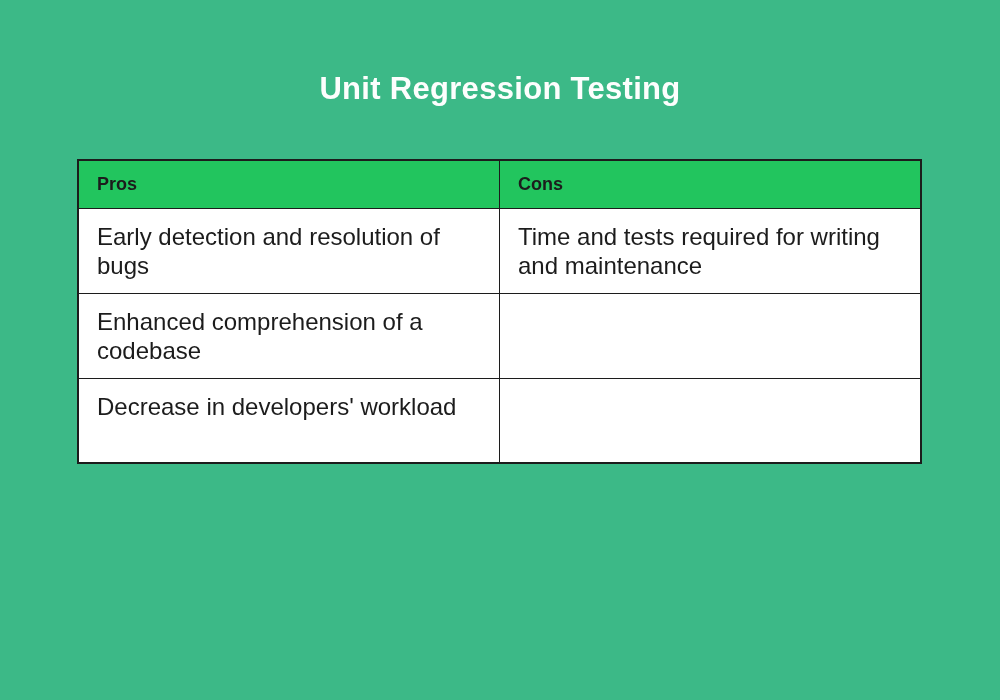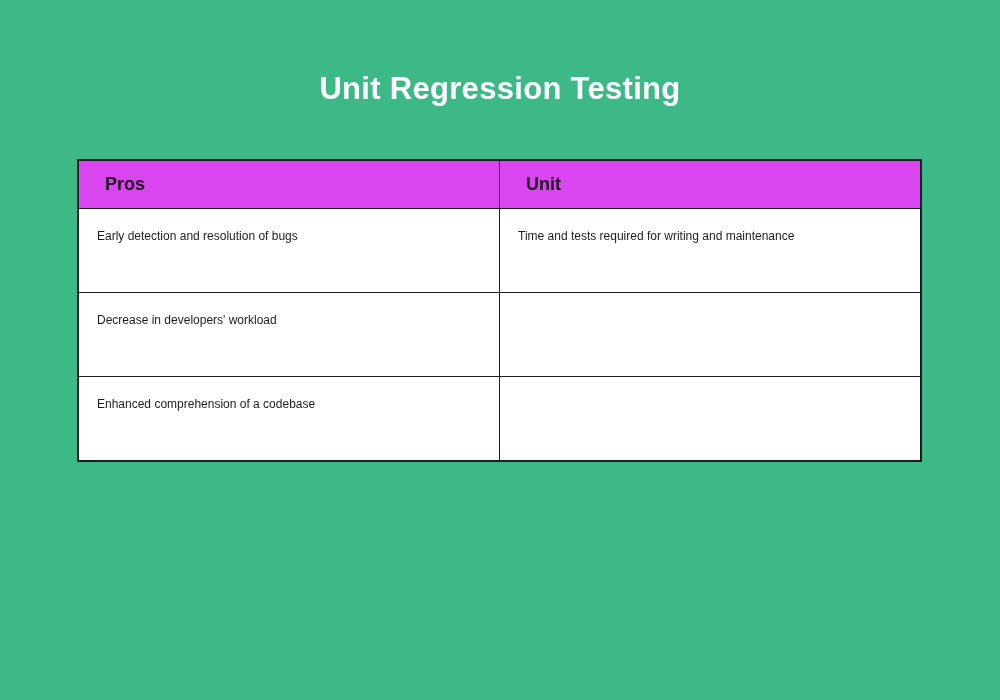--- a/index.html
+++ b/index.html
@@ -35,56 +35,56 @@
   }
   .pros-cons-table th,
   .pros-cons-table td {
     border: 1px solid #1C1C1C;
     width: 50%;
     vertical-align: top;
     text-align: left;
     color: #1C1C1C;
   }
   .pros-cons-table th {
-    background: #d946ef;
+    background: #22c55e;
     height: 48px;
-    padding: 0 26px;
+    padding: 0 18px;
     vertical-align: middle;
     font-size: 18px;
     font-weight: 700;
   }
   .pros-cons-table td {
     background: #FFFFFF;
     height: 84px;
     padding: 13px 24px 13px 18px;
-    font-size: 12px;
+    font-size: 24px;
     font-weight: 400;
     line-height: 29px;
   }
   .pros-cons-table { outline: 1px solid #1C1C1C; }
 </style>
 </head>
 <body>
 
 <h1 class="page-title">Unit Regression Testing</h1>
 
 <table class="pros-cons-table">
   <thead>
     <tr>
       <th>Pros</th>
-      <th>Unit</th>
+      <th>Cons</th>
     </tr>
   </thead>
   <tbody>
     <tr>
       <td>Early detection and resolution of bugs</td>
       <td>Time and tests required for writing and maintenance</td>
     </tr>
     <tr>
-      <td>Decrease in developers' workload</td>
+      <td>Enhanced comprehension of a codebase</td>
       <td></td>
     </tr>
     <tr>
-      <td>Enhanced comprehension of a codebase</td>
+      <td>Decrease in developers' workload</td>
       <td></td>
     </tr>
   </tbody>
 </table>
 
 </body></html>

